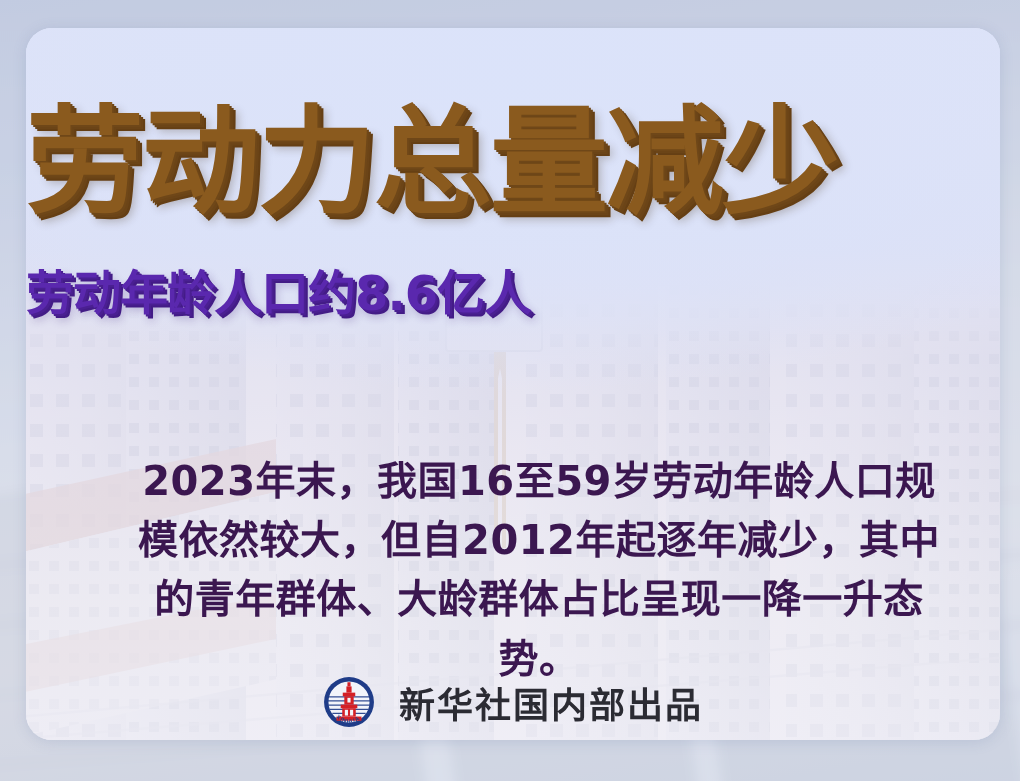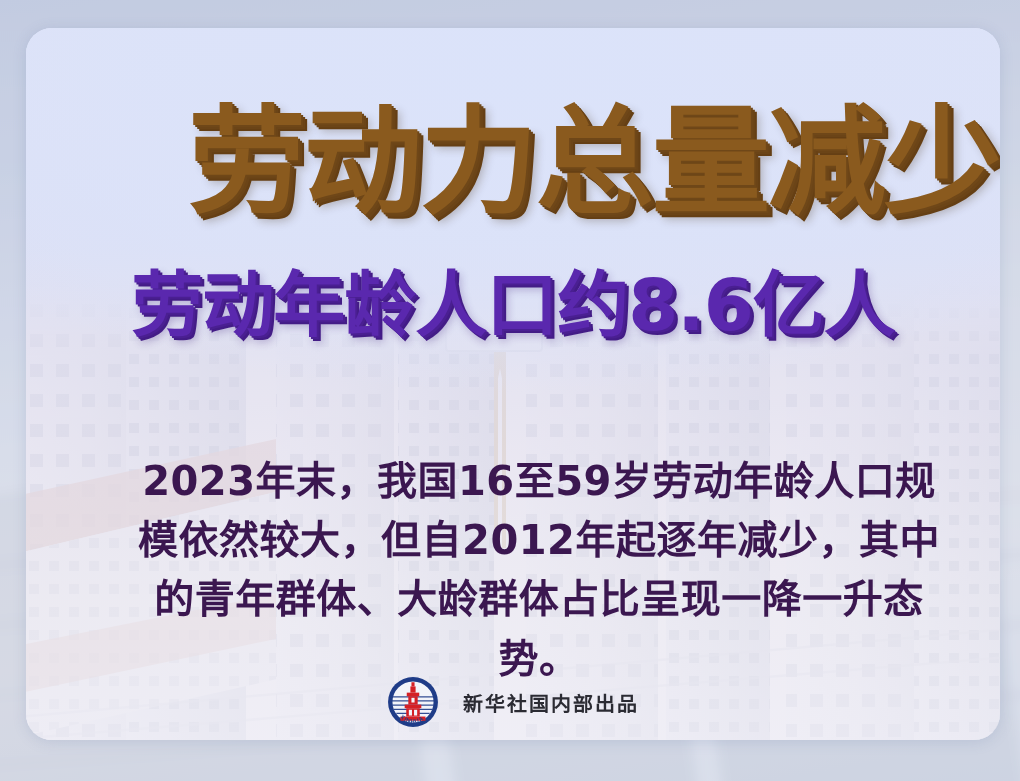--- a/index.html
+++ b/index.html
@@ -67,42 +67,41 @@
     background:radial-gradient(120% 70% at 50% 8%, rgba(219,227,250,.98) 0%, rgba(219,227,250,.55) 42%, rgba(219,227,250,0) 62%);
     pointer-events:none;
   }
 
   
   .content{ position:absolute; inset:0; }
 
   .headline{
     position:absolute;
     top:74px; left:0; right:0;
-    text-align:right;
+    text-align:left;
     font-family:"DejaVu Sans","Liberation Sans",sans-serif;
     font-weight:bold;
     font-size:118px;
     line-height:1.03;
     letter-spacing:-2px;
     color:#8a5a1e;
     white-space:nowrap;
     text-shadow:
        2px 2px 0 #6f4718,
        4px 4px 0 #6b4417,
        6px 6px 0 #653f14,
        8px 8px 10px rgba(60,40,15,.28);
   }
 
   .subhead{
     position:absolute;
     top:240px; left:0; right:0;
-    text-align:center;
     font-family:"DejaVu Sans","Liberation Sans",sans-serif;
     font-weight:bold;
-    font-size:72px;
+    font-size:48px;
     line-height:1.05;
     letter-spacing:-1px;
     color:#5a28ae;
     white-space:nowrap;
     text-shadow:
        2px 2px 0 #4a1f92,
        4px 4px 0 #431c86,
        5px 6px 9px rgba(60,25,120,.30);
   }
 
@@ -127,21 +126,21 @@
     top:648px;
     display:flex;
     align-items:center;
     justify-content:center;
     gap:24px;
   }
   .logo{ width:52px; height:52px; display:block; flex:0 0 auto; }
   .credit-text{
     font-family:"DejaVu Sans","Liberation Sans",sans-serif;
     font-weight:bold;
-    font-size:20px;
+    font-size:36px;
     letter-spacing:2px;
     color:#2b2b33;
   }
 </style>
 </head>
 <body>
 
 <div class="poster">
 
   <div class="backdrop-photo">

